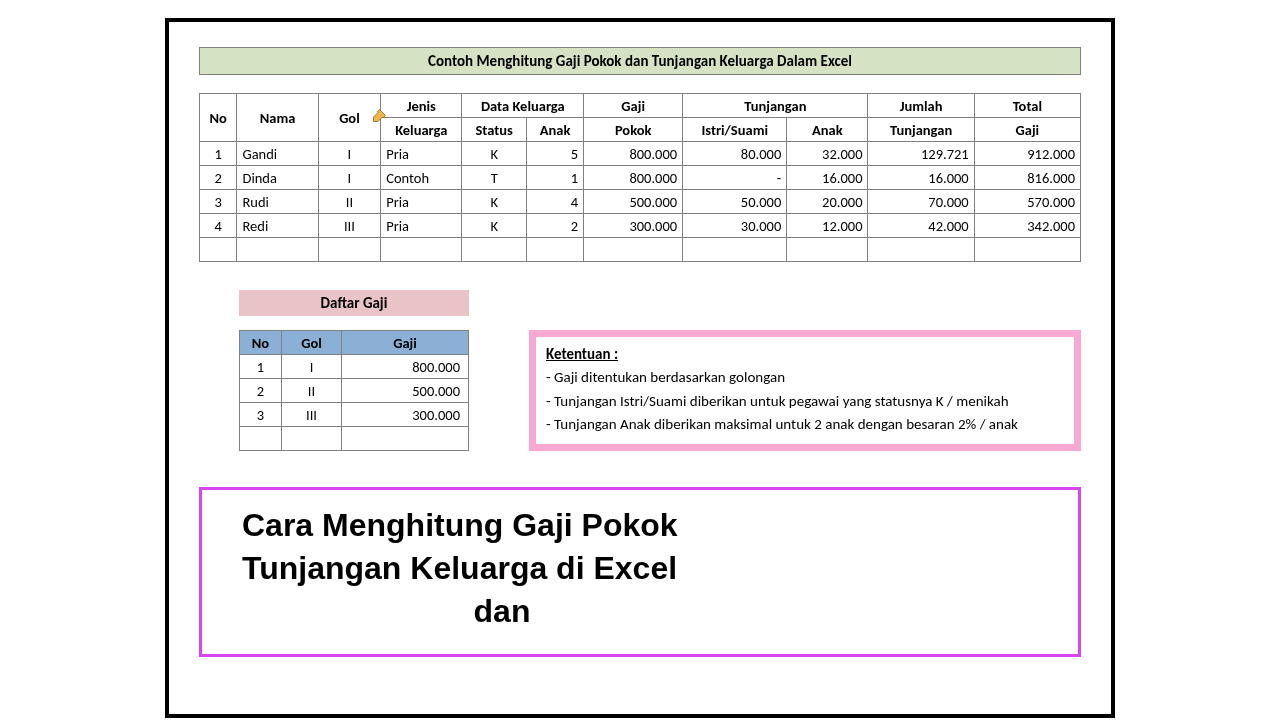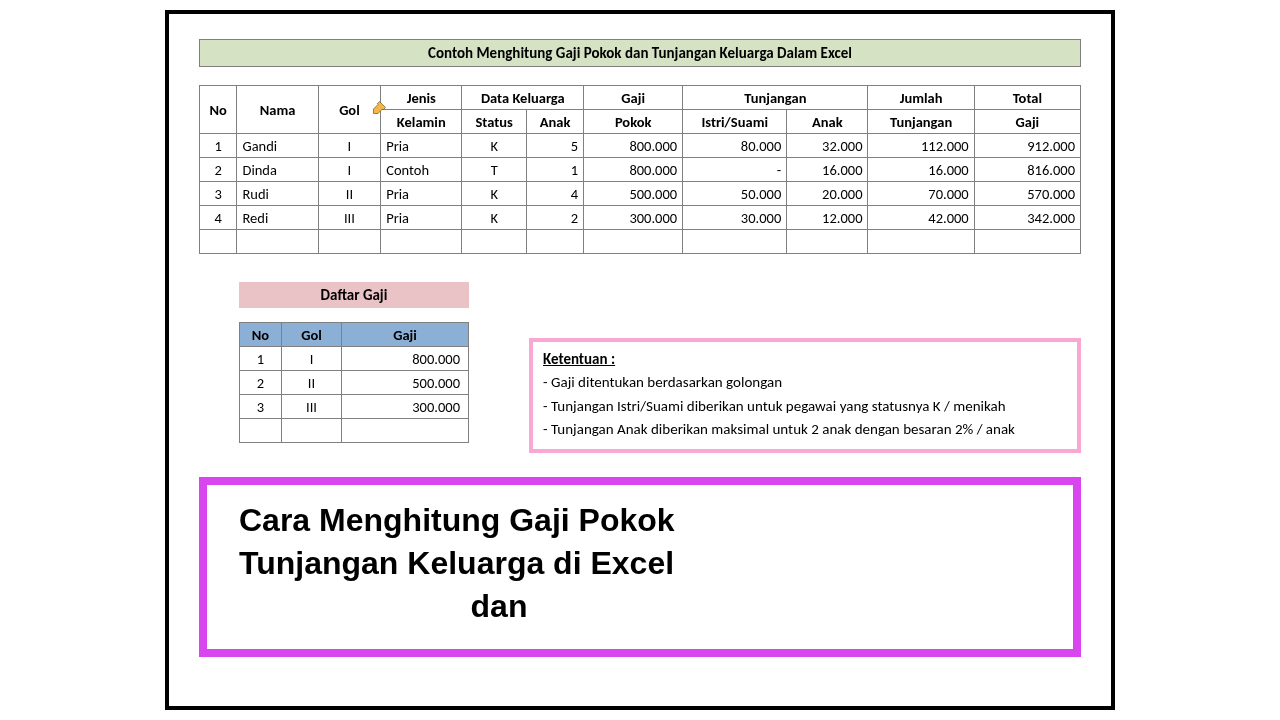--- a/index.html
+++ b/index.html
@@ -1,18 +1,18 @@
 <!DOCTYPE html>
 <html><head>
 <meta charset="utf-8">
 <style>
   * { box-sizing: border-box; }
   html,body { margin:0; padding:0; background:#fff; font-family: Calibri, Arial, sans-serif; color:#000; }
   .canvas { width:1280px; height:720px; margin:0 auto; position:relative; background:#fff; }
-  .frame { position:absolute; left:165px; top:10px; width:950px; height:700px; border:4px solid #000; padding:25px 30px 15px 30px; }
+  .frame { position:absolute; left:165px; top:18px; width:950px; height:700px; border:4px solid #000; padding:25px 30px 15px 30px; }
   .title-bar { background:#d5e2c4; border:1px solid #808080; height:28px; text-align:center; font-weight:700; font-size:15px; line-height:26px; margin:0 0 18px 0; color:#000; }
   table.main { border-collapse:collapse; width:100%; font-size:14.5px; }
   table.main th, table.main td { border:1px solid #808080; padding:0 5px; height:24px; white-space:nowrap; }
   table.main th { text-align:center; font-weight:700; background:#fff; }
   table.main td { background:#fff; }
   .c-center { text-align:center; }
   .c-left { text-align:left; }
   .c-right { text-align:right; }
   .brush { position:absolute; left:200px; top:86px; width:18px; height:18px; pointer-events:none; }
   .brush svg { width:18px; height:18px; }
@@ -21,25 +21,25 @@
   .gaji-area { width:230px; }
   .gaji-title { background:#e9c3c6; font-weight:700; text-align:center; font-size:15px; height:26px; line-height:26px; }
   table.gaji { border-collapse:collapse; width:100%; font-size:14.5px; margin-top:14px; }
   table.gaji th, table.gaji td { border:1px solid #808080; height:24px; }
   table.gaji th { background:#8cb0d5; font-weight:700; text-align:center; }
   table.gaji td { background:#fff; }
   table.gaji td.no { text-align:center; width:42px; }
   table.gaji td.gol { text-align:center; width:60px; }
   table.gaji td.gj { text-align:right; padding-right:8px; }
 
-  .rules { flex:1; border:4px solid #f9a8d4; padding:6px 10px 8px 10px; font-size:15px; line-height:1.55; margin-top:56px; }
+  .rules { flex:1; border:7px solid #f9a8d4; padding:6px 10px 8px 10px; font-size:15px; line-height:1.55; margin-top:40px; }
   .rules .hd { font-weight:700; text-decoration:underline; }
   .rules .ln { }
 
-  .banner { border:8px solid #d946ef; margin-top:24px; padding:14px 24px 20px 32px; }
+  .banner { border:3px solid #d946ef; margin-top:36px; padding:14px 24px 20px 40px; }
   .banner .l { font-family: Verdana, Arial, sans-serif; font-weight:700; font-size:32px; line-height:1.35; color:#000; }
   .banner .l.c { text-align:center; width:520px; }
 </style>
 </head>
 <body>
 <div class="canvas">
 
 <div class="frame">
 
   <div class="title-bar">Contoh Menghitung Gaji Pokok dan Tunjangan Keluarga Dalam Excel</div>
@@ -70,42 +70,42 @@
         <th rowspan="2">Nama</th>
         <th rowspan="2">Gol</th>
         <th>Jenis</th>
         <th colspan="2">Data Keluarga</th>
         <th>Gaji</th>
         <th colspan="2">Tunjangan</th>
         <th>Jumlah</th>
         <th>Total</th>
       </tr>
       <tr>
-        <th>Kelamin</th>
+        <th>Keluarga</th>
         <th>Status</th>
         <th>Anak</th>
         <th>Pokok</th>
         <th>Istri/Suami</th>
         <th>Anak</th>
         <th>Tunjangan</th>
         <th>Gaji</th>
       </tr>
     </thead>
     <tbody>
       <tr>
         <td class="c-center">1</td>
         <td class="c-left">Gandi</td>
         <td class="c-center">I</td>
         <td class="c-left">Pria</td>
         <td class="c-center">K</td>
         <td class="c-right">5</td>
         <td class="c-right">800.000</td>
         <td class="c-right">80.000</td>
         <td class="c-right">32.000</td>
-        <td class="c-right">112.000</td>
+        <td class="c-right">129.721</td>
         <td class="c-right">912.000</td>
       </tr>
       <tr>
         <td class="c-center">2</td>
         <td class="c-left">Dinda</td>
         <td class="c-center">I</td>
         <td class="c-left">Contoh</td>
         <td class="c-center">T</td>
         <td class="c-right">1</td>
         <td class="c-right">800.000</td>

